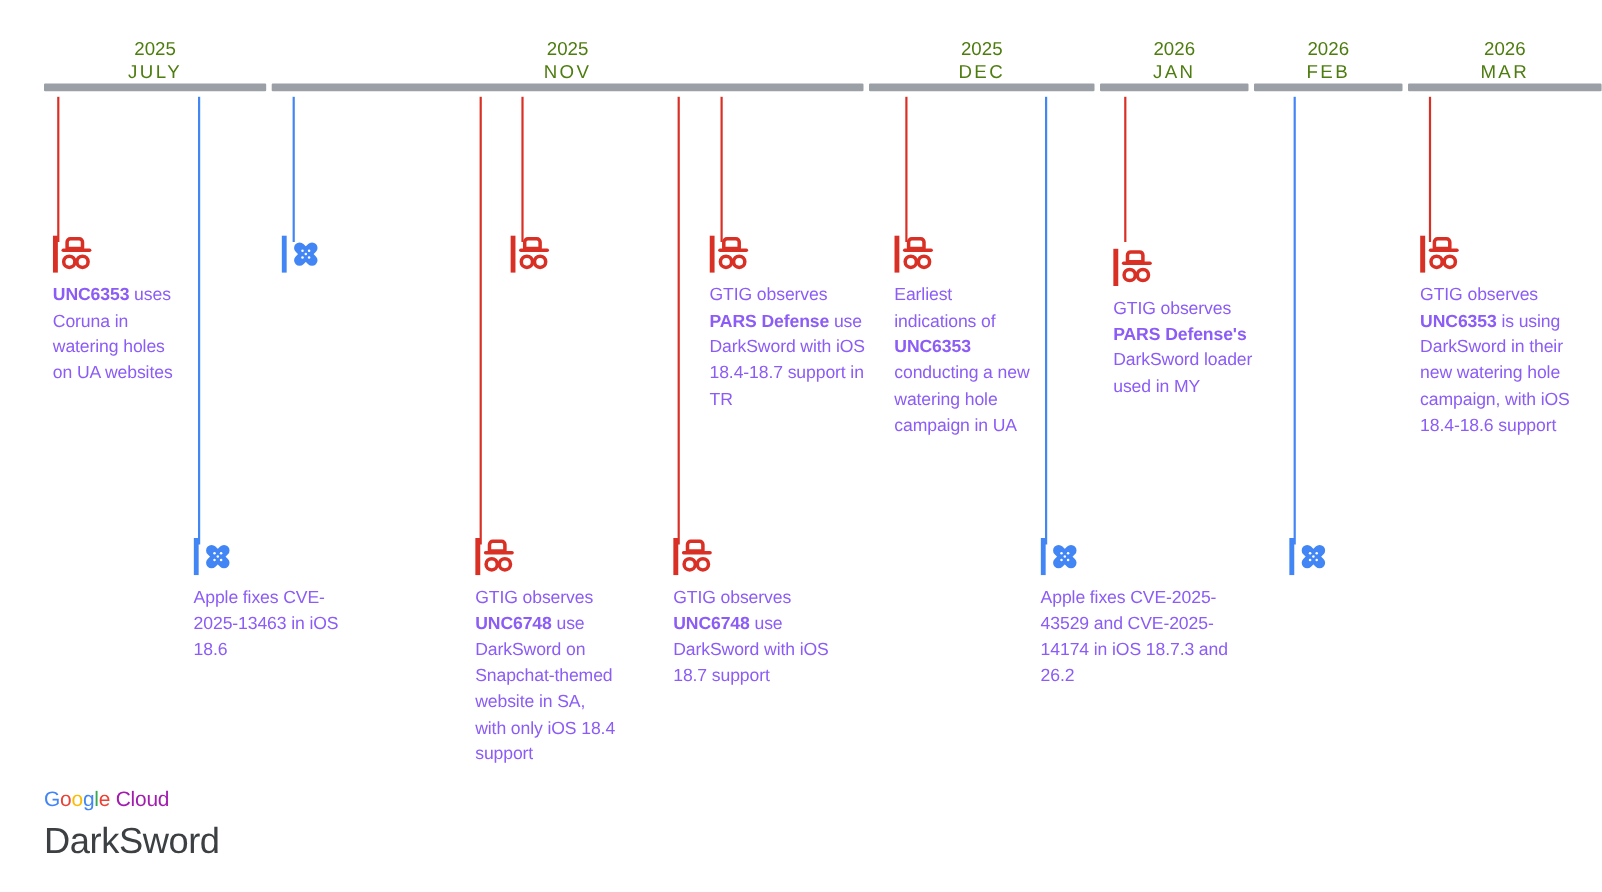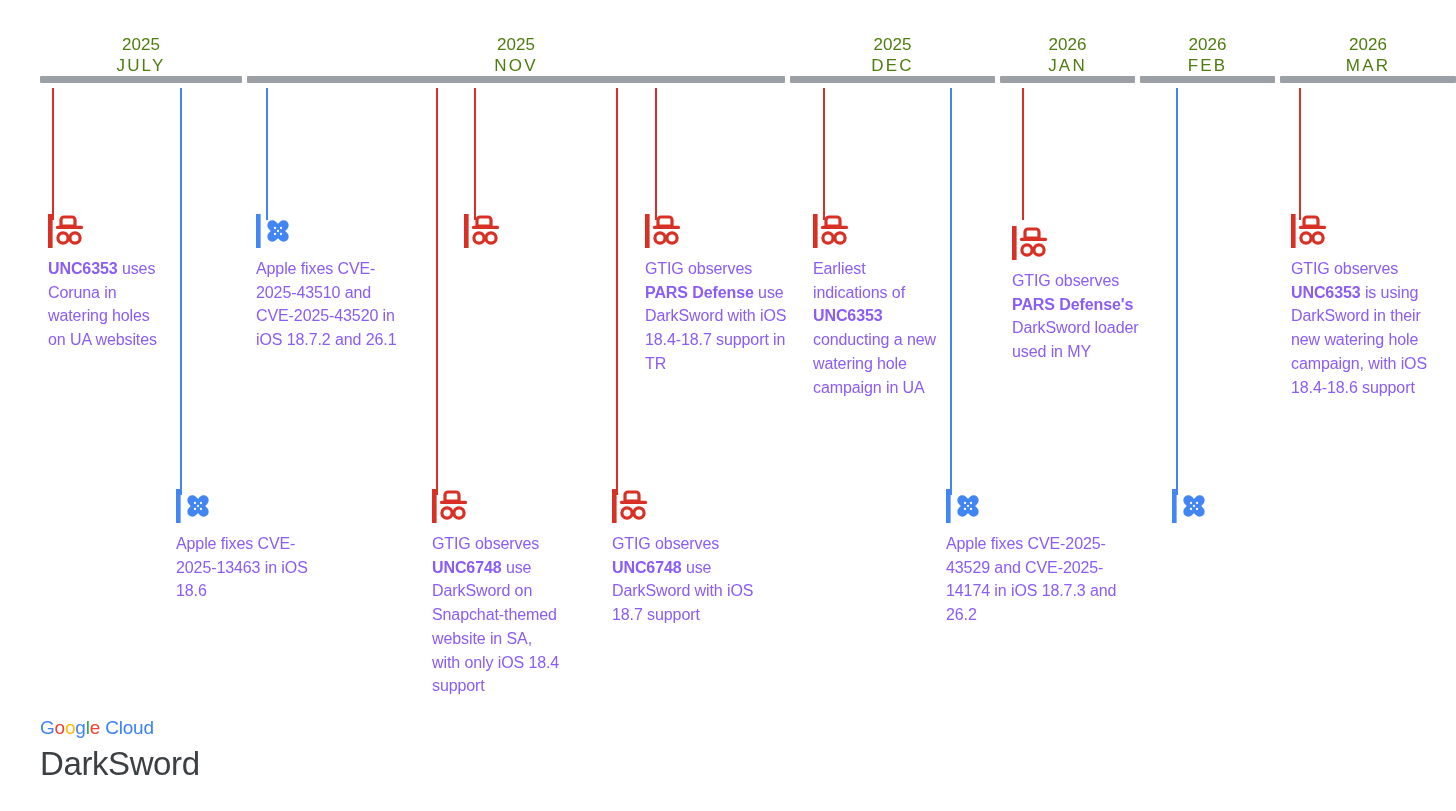--- a/index.html
+++ b/index.html
@@ -51,21 +51,21 @@
 
   
   .logo{position:absolute;left:40px;top:716px;}
   .logo-top{font-size:19px;line-height:24px;letter-spacing:-0.2px;}
   .logo-top .g1{color:#4285f4;}
   .logo-top .g2{color:#ea4335;}
   .logo-top .g3{color:#fbbc04;}
   .logo-top .g4{color:#4285f4;}
   .logo-top .g5{color:#34a853;}
   .logo-top .g6{color:#ea4335;}
-  .logo-top .cloud{color:#3b82f6;}
+  .logo-top .cloud{color:#a21caf;}
   .logo-bottom{
     font-size:33px;line-height:42px;color:#3c4043;
     letter-spacing:-0.4px;margin-top:3px;font-weight:400;
   }
 </style>
 </head>
 <body>
 
 <div id="stage">
 
@@ -141,21 +141,20 @@
             </g>
             <g fill="#ffffff">
               <circle cx="19" cy="14" r="1.15"></circle>
               <circle cx="25" cy="14" r="1.15"></circle>
               <circle cx="19" cy="20" r="1.15"></circle>
               <circle cx="25" cy="20" r="1.15"></circle>
               <circle cx="22" cy="17" r="1.15"></circle>
             </g>
           </svg>
         </div>
-        <div class="evt-text"><span>Apple fixes CVE-2025-43510 and CVE-2025-43520 in iOS 18.7.2 and 26.1</span></div>
       </div>
       <div class="event" style="left: 464px; top: 214px; width: 140px;">
         <div class="evt-icon">
           <svg width="40" height="34" viewBox="0 0 40 34">
             <rect x="0" y="0" width="4.6" height="34" fill="#d93025"></rect>
             <path d="M16 3 h8 a3 3 0 0 1 3 3 v6 h-14 v-6 a3 3 0 0 1 3 -3 z" fill="none" stroke="#d93025" stroke-width="3.2" stroke-linejoin="round"></path>
             <line x1="9.5" y1="13.4" x2="33.5" y2="13.4" stroke="#d93025" stroke-width="3.2" stroke-linecap="round"></line>
             <circle cx="15" cy="24" r="5.1" fill="none" stroke="#d93025" stroke-width="3.2"></circle>
             <circle cx="27" cy="24" r="5.1" fill="none" stroke="#d93025" stroke-width="3.2"></circle>
             <line x1="20" y1="23" x2="22" y2="23" stroke="#d93025" stroke-width="3"></line>

